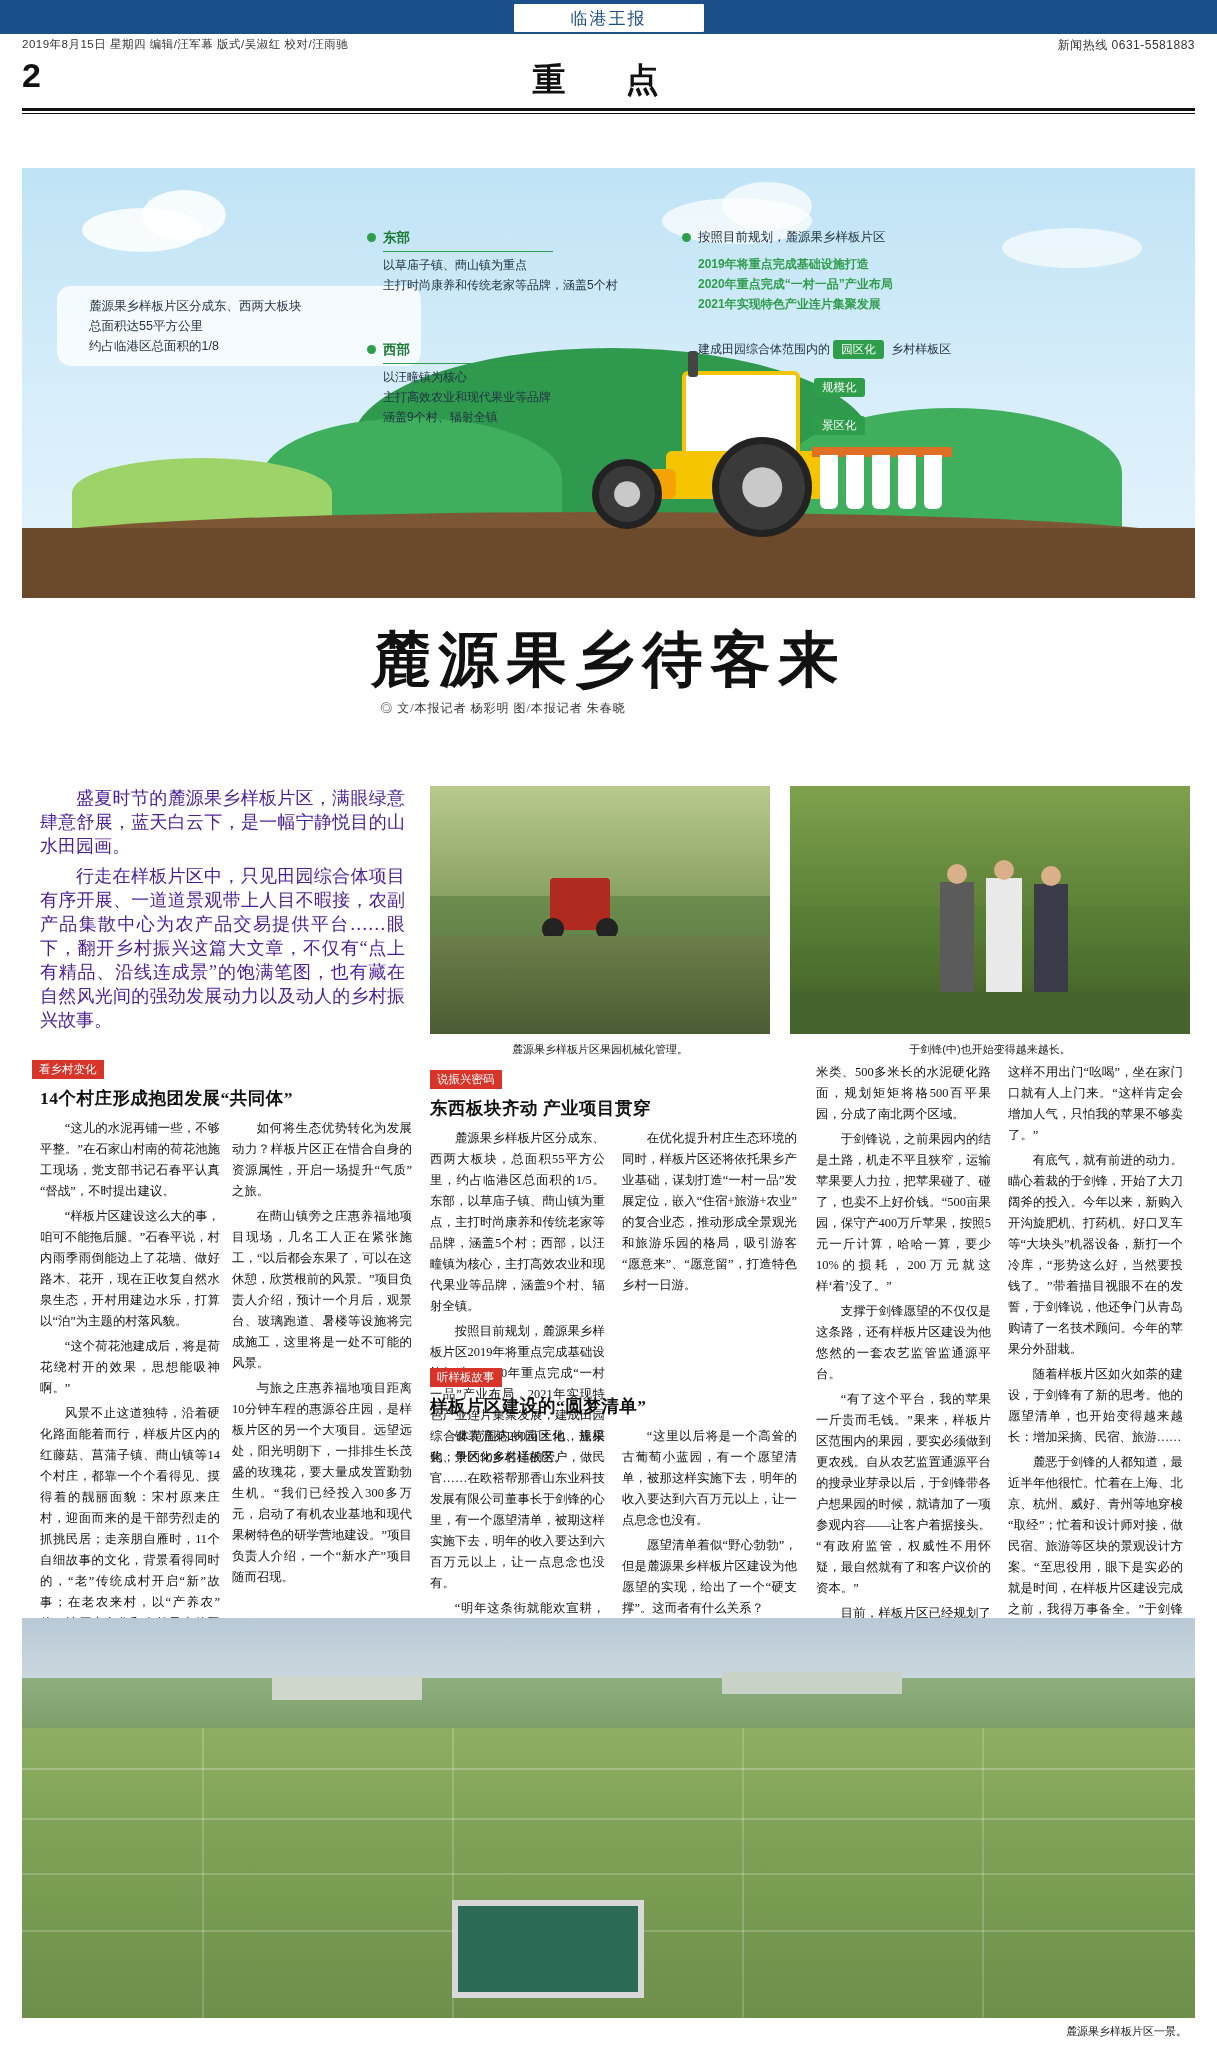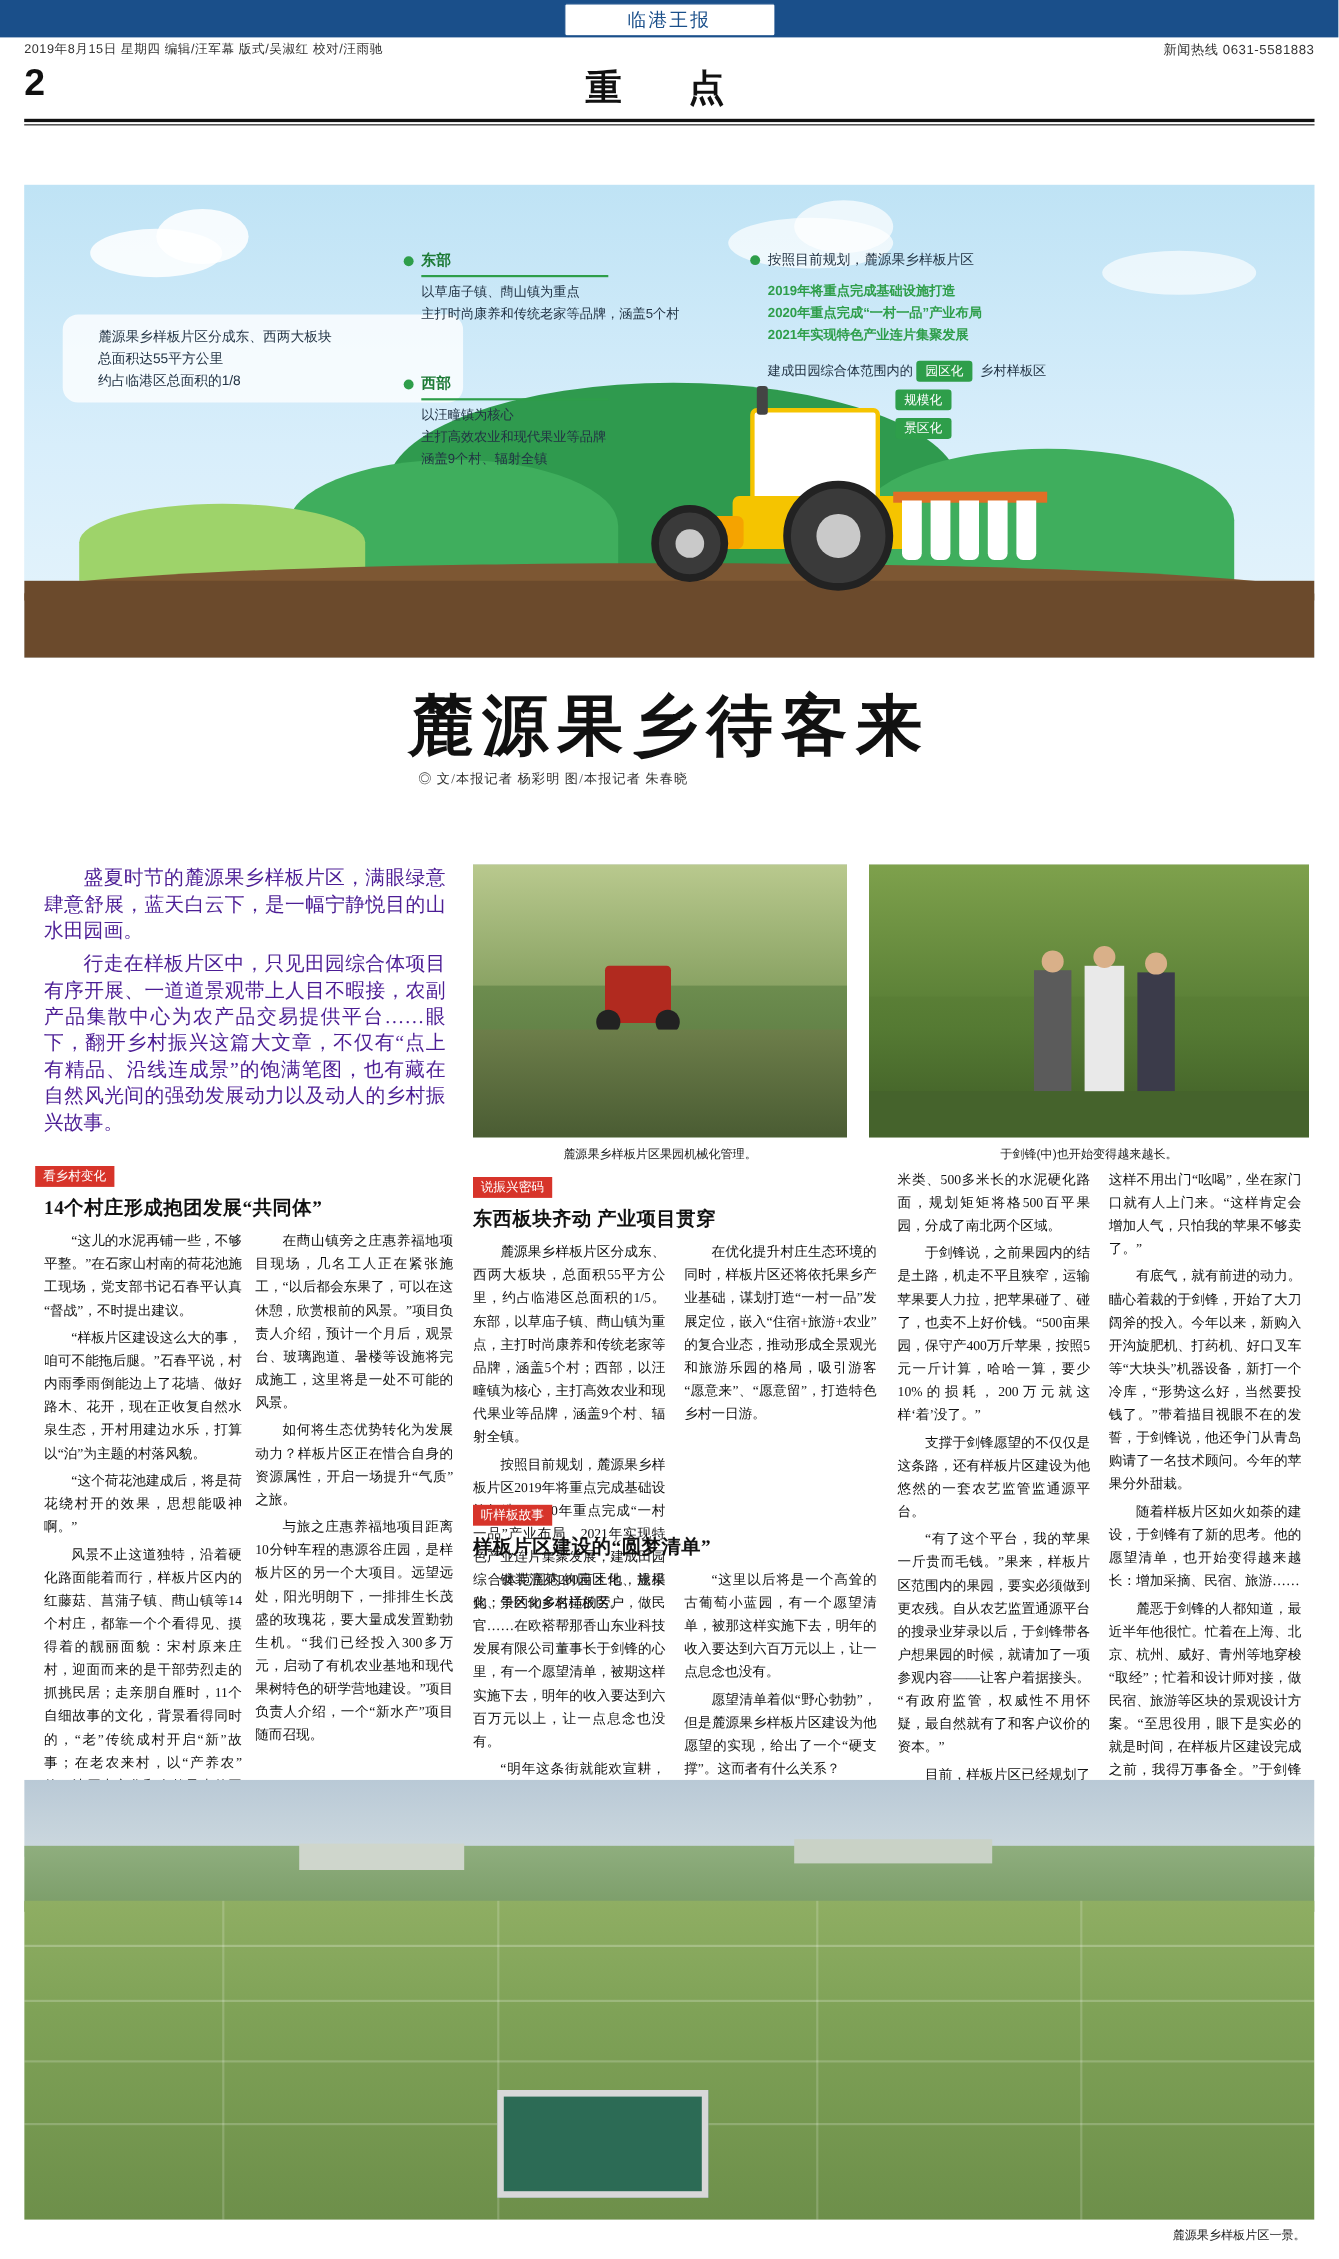--- a/index.html
+++ b/index.html
@@ -33,21 +33,21 @@
   .bubble .l{font-size:12.5px;line-height:20px;color:#234;font-family:"Liberation Sans",sans-serif;}
 
   .legend{position:absolute;font-family:"Liberation Sans",sans-serif;}
   .legend .dot{display:inline-block;width:9px;height:9px;border-radius:50%;background:#2e9e4a;margin-right:7px;vertical-align:middle;}
   .legend .head{font-size:13.5px;font-weight:bold;color:#1c7a35;display:inline-block;vertical-align:middle;}
   .legend .line{font-size:12px;color:#234;line-height:19px;margin:1px 0 0 16px;}
   .legend .bar{display:block;height:1.5px;background:#2e9e4a;width:170px;margin:4px 0 4px 16px;}
   .yr{font-size:12px;line-height:20px;color:#234;}
   .yr b{color:#2e9e4a;}
   .tagbox{display:inline-block;background:#2e9e4a;color:#fff;font-size:11.5px;
-    padding:2px 8px;border-radius:3px;margin:2px 4px 2px 0;font-family:Liberation Mono, monospace;}
+    padding:2px 8px;border-radius:3px;margin:14px 4px 2px 0;font-family:Liberation Mono, monospace;}
 
   
   .tr-body{position:absolute;background:#f5c400;border-radius:6px;}
   .tr-cab{position:absolute;background:#fff;border:4px solid #f5c400;border-radius:6px;}
   .wheel{position:absolute;border-radius:50%;background:#3a3a3a;border:7px solid #222;}
   .wheel i{position:absolute;left:50%;top:50%;transform:translate(-50%,-50%);width:46%;height:46%;border-radius:50%;background:#c9c9c9;}
   .plow{position:absolute;background:#fff;border-radius:0 0 6px 6px;}
 
   
   .bightitle{position:absolute;left:0;top:620px;width:1217px;text-align:center;
@@ -200,22 +200,22 @@
   <div class="coltag" style="left:32px;top:1060px;">看乡村变化</div>
   <div class="subhead" style="left:40px;top:1086px;width:370px;">14个村庄形成抱团发展“共同体”</div>
   <div class="col" style="left:40px;top:1118px;width:180px;">
     <p>“这儿的水泥再铺一些，不够平整。”在石家山村南的荷花池施工现场，党支部书记石春平认真“督战”，不时提出建议。</p>
     <p>“样板片区建设这么大的事，咱可不能拖后腿。”石春平说，村内雨季雨倒能边上了花墙、做好路木、花开，现在正收复自然水泉生态，开村用建边水乐，打算以“泊”为主题的村落风貌。</p>
     <p>“这个荷花池建成后，将是荷花绕村开的效果，思想能吸神啊。”</p>
     <p>风景不止这道独特，沿着硬化路面能着而行，样板片区内的红藤菇、菖蒲子镇、蔄山镇等14个村庄，都靠一个个看得见、摸得着的靓丽面貌：宋村原来庄村，迎面而来的是干部劳烈走的抓挑民居；走亲朋自雁时，11个自细故事的文化，背景看得同时的，“老”传统成村开启“新”故事；在老农来村，以“产养农”的，让历史文化和自然风光的图像，产生出新的的化学反应……</p>
     <p>不仅是农村提升了“颜值”，一格连，一格亲最风光尽收眼底。样板片区相关负责人介绍，55平方公里内原来毫无关联的14个村庄，形成了一个抱团发展的“共同体”，从原来的“自困自”变成了“齐步走”，绿植配件、湖超硬化、房屋脱暖强化、节点美化建设等一系列“组合拳”也频繁对台。</p>
   </div>
   <div class="col" style="left:232px;top:1118px;width:180px;">
+    <p>如何将生态优势转化为发展动力？样板片区正在惜合自身的资源属性，开启一场提升“气质”之旅。</p>
     <p>在蔄山镇旁之庄惠养福地项目现场，几名工人正在紧张施工，“以后都会东果了，可以在这休憩，欣赏根前的风景。”项目负责人介绍，预计一个月后，观景台、玻璃跑道、暑楼等设施将完成施工，这里将是一处不可能的风景。</p>
-    <p>如何将生态优势转化为发展动力？样板片区正在惜合自身的资源属性，开启一场提升“气质”之旅。</p>
     <p>与旅之庄惠养福地项目距离10分钟车程的惠源谷庄园，是样板片区的另一个大项目。远望远处，阳光明朗下，一排排生长茂盛的玫瑰花，要大量成发置勤勃生机。“我们已经投入300多万元，启动了有机农业基地和现代果树特色的研学营地建设。”项目负责人介绍，一个“新水产”项目随而召现。</p>
   </div>
 
   <div class="coltag" style="left:430px;top:1070px;">说振兴密码</div>
   <div class="subhead" style="left:430px;top:1096px;width:360px;">东西板块齐动  产业项目贯穿</div>
   <div class="col" style="left:430px;top:1128px;width:175px;">
     <p>麓源果乡样板片区分成东、西两大板块，总面积55平方公里，约占临港区总面积的1/5。东部，以草庙子镇、蔄山镇为重点，主打时尚康养和传统老家等品牌，涵盖5个村；西部，以汪疃镇为核心，主打高效农业和现代果业等品牌，涵盖9个村、辐射全镇。</p>
     <p>按照目前规划，麓源果乡样板片区2019年将重点完成基础设施打造，2020年重点完成“一村一品”产业布局，2021年实现特色产业连片集聚发展，建成田园综合体范围内的园区化、规模化、景区化乡村样板区。</p>
   </div>
   <div class="col" style="left:622px;top:1128px;width:175px;">

